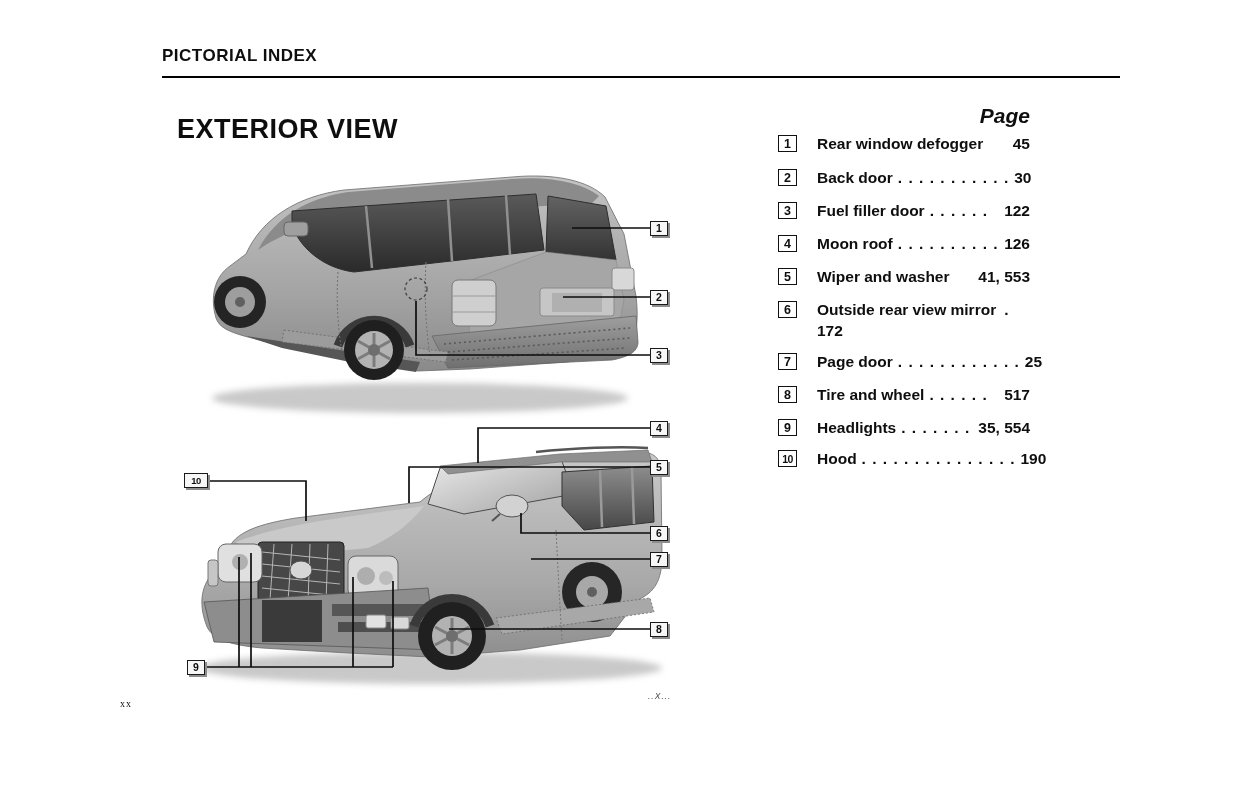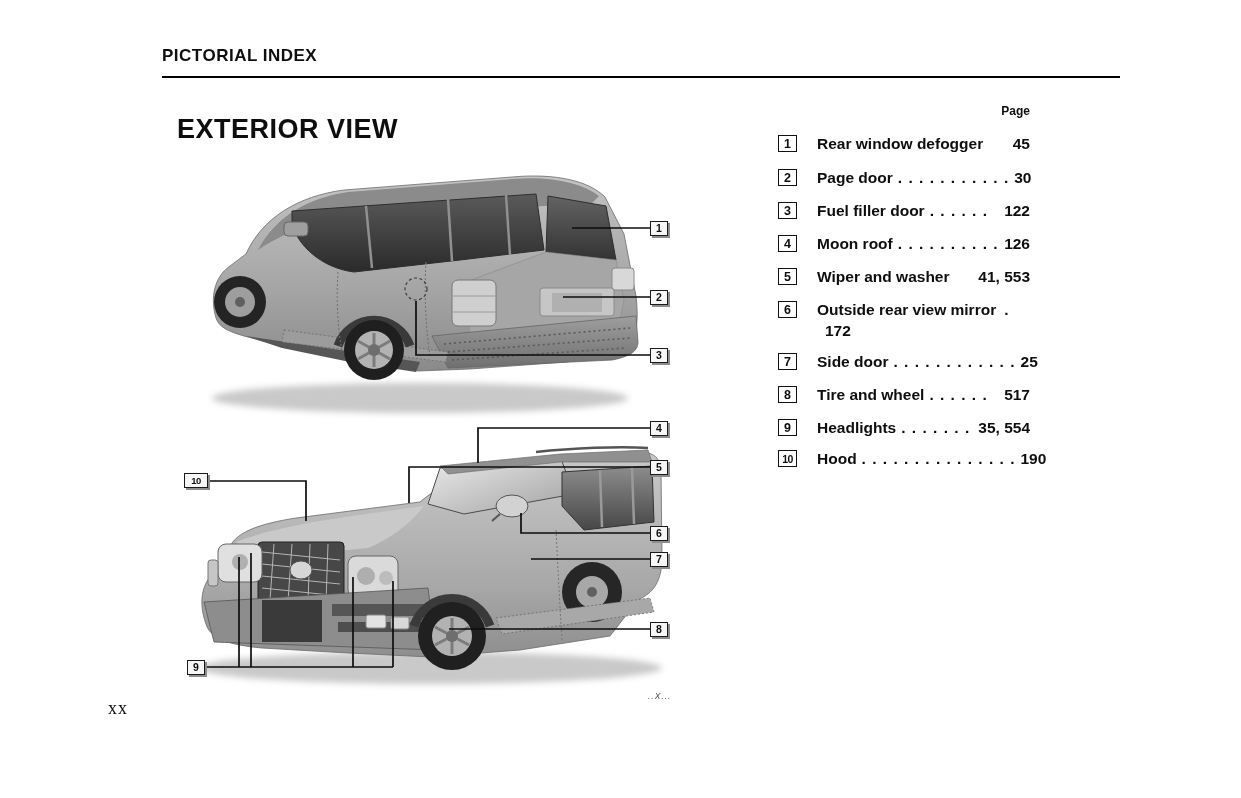--- a/index.html
+++ b/index.html
@@ -5,48 +5,48 @@
   html,body{margin:0;padding:0;background:#fff;}
   .page{
     position:relative;width:1241px;height:780px;background:#ffffff;
     font-family:"Liberation Sans", sans-serif;color:#0e0e0e;overflow:hidden;
   }
   
   .kicker{position:absolute;left:162px;top:46px;font-size:17px;font-weight:bold;letter-spacing:.5px;}
   .header-rule{position:absolute;left:162px;top:76px;width:958px;height:2px;background:#000;}
   .title{position:absolute;left:162px;top:99px;margin:15px;font-size:27px;font-weight:bold;letter-spacing:.5px;}
   .page-col-label{position:absolute;left:817px;top:104px;width:213px;text-align:right;
-    font-size:12px;font-weight:bold;}
+    font-size:21px;font-weight:bold;font-style:italic;}
   
   .idx-row{position:absolute;left:778px;width:252px;display:flex;align-items:flex-start;}
   .idx-num{flex:0 0 19px;height:17px;line-height:17px;text-align:center;
     border:1.6px solid #111;background:#fff;font-size:12.5px;font-weight:bold;box-sizing:border-box;}
   .idx-num.two-digit{font-size:10.5px;letter-spacing:-.5px;}
   .idx-text{margin-left:20px;flex:1;display:flex;align-items:baseline;
     font-size:15.5px;font-weight:bold;line-height:18px;white-space:nowrap;}
   .idx-leader{flex:1;overflow:hidden;margin:0 5px;letter-spacing:1px;}
   .idx-page{white-space:nowrap;}
   .idx-text-wrap{display:block;}
   .idx-line1{display:flex;align-items:center;}
   .idx-line1 .dot6{margin-left:8px;}
-  .idx-line2{margin-top:3px;margin-left:8px;}
+  .idx-line2{margin-top:3px;}
   
   .note{position:absolute;left:797px;top:570px;width:233px;
     font-size:15px;font-weight:bold;font-style:italic;line-height:19.5px;}
   .note-line.justify{text-align:justify;text-align-last:justify;}
   
   .callout{position:absolute;width:18px;height:15px;box-sizing:border-box;
     border:1.2px solid #1a1a1a;background:#f7f7f7;box-shadow:2px 2px 0 #8d8d8d;
     font-size:10.5px;font-weight:bold;line-height:13px;text-align:center;z-index:5;}
   .callout.wide{width:24px;font-size:9.5px;letter-spacing:-.5px;}
   
   .illus{position:absolute;}
   
-  .footer-page{position:absolute;left:108px;top:698px;font-family:"Liberation Serif",serif;
-    font-size:18px;font-weight:500;letter-spacing:1px;}
+  .footer-page{position:absolute;left:120px;top:698px;font-family:"Liberation Serif",serif;
+    font-size:10px;font-weight:500;letter-spacing:1px;}
   .figure-code{position:absolute;left:648px;top:691px;font-size:8.5px;color:#2b2b2b;
     letter-spacing:1px;font-style:italic;opacity:.85;}
 </style>
 </head>
 <body>
 
 <div class="page">
 
   <div class="kicker">PICTORIAL INDEX</div>
   <div class="header-rule"></div>
@@ -267,21 +267,21 @@
     <div class="idx-num">1</div>
     <div class="idx-text">
         <span class="idx-name">Rear window defogger</span>
         <span class="idx-leader"></span>
         <span class="idx-page">45</span>
       </div>
   </div>
   <div class="idx-row" style="top:169px;">
     <div class="idx-num">2</div>
     <div class="idx-text">
-        <span class="idx-name">Page door</span>
+        <span class="idx-name">Back door</span>
         <span class="idx-leader">. . . . . . . . . . .</span>
         <span class="idx-page">30</span>
       </div>
   </div>
   <div class="idx-row" style="top:202px;">
     <div class="idx-num">3</div>
     <div class="idx-text">
         <span class="idx-name">Fuel filler door</span>
         <span class="idx-leader">. . . . . .</span>
         <span class="idx-page">122</span>
@@ -309,21 +309,21 @@
       <div class="idx-line1">
           <span class="idx-name">Outside rear view mirror</span>
           <span class="dot6">.</span>
         </div>
       <div class="idx-line2">172</div>
     </div>
   </div>
   <div class="idx-row" style="top:353px;">
     <div class="idx-num">7</div>
     <div class="idx-text">
-        <span class="idx-name">Side door</span>
+        <span class="idx-name">Page door</span>
         <span class="idx-leader">. . . . . . . . . . . .</span>
         <span class="idx-page">25</span>
       </div>
   </div>
   <div class="idx-row" style="top:386px;">
     <div class="idx-num">8</div>
     <div class="idx-text">
         <span class="idx-name">Tire and wheel</span>
         <span class="idx-leader">. . . . . .</span>
         <span class="idx-page">517</span>

